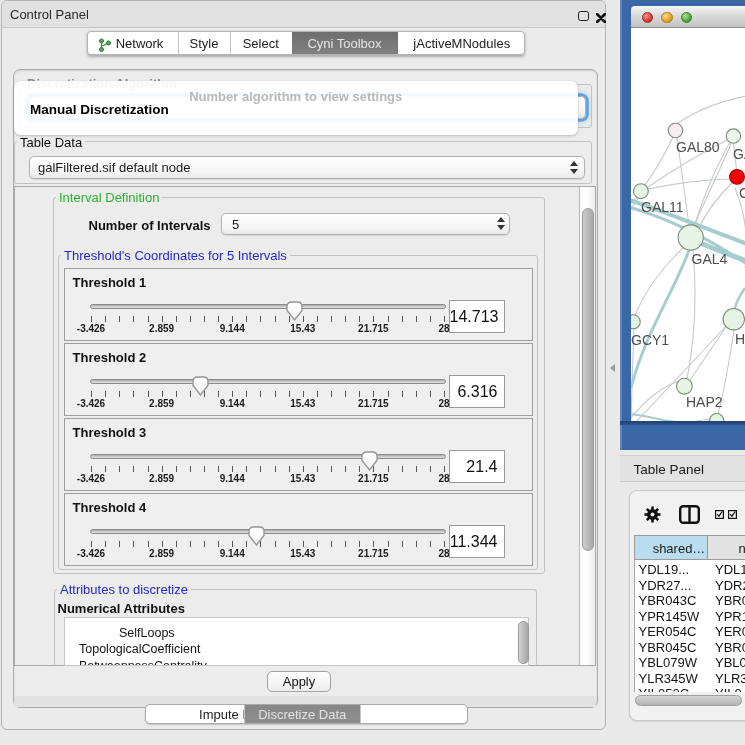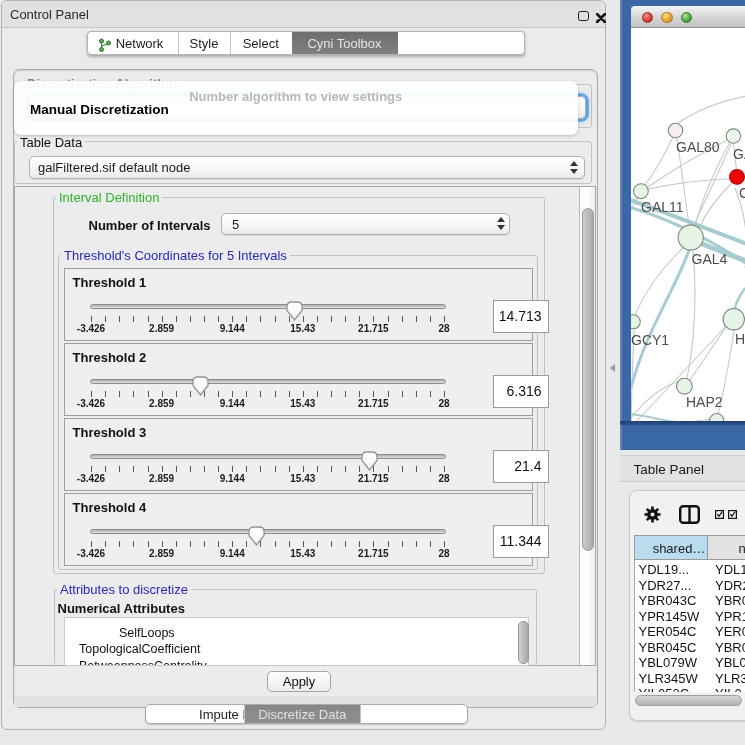--- a/index.html
+++ b/index.html
@@ -84,22 +84,22 @@
 
 .tpanel { position:absolute; left:63.5px; width:469.5px; height:73px;
   background:#efefef; border:1px solid #9d9d9d; }
 .tlabel { position:absolute; left:8px; top:5.5px; font-size:13px; font-weight:bold; color:#111; }
 .track { position:absolute; left:25px; top:34.5px; width:356px; height:5.5px; border-radius:2.5px;
   background:linear-gradient(#adadad,#e3e3e3); border:1px solid #8b8b8b; }
 .tick { position:absolute; top:47px; width:1px; height:6px; background:#565656; }
 .ticklab { position:absolute; top:54px; width:60px; text-align:center;
   font-size:10px; font-weight:bold; color:#1a1a1a; }
 .knob { position:absolute; top:31.5px; }
-.vbox { position:absolute; left:428px; top:31px; width:56px; height:33px; background:#ffffff;
-  border:1px solid #9a9a9a; font-size:14px; color:#111; text-align:right;
+.vbox { position:absolute; left:384px; top:31px; width:56px; height:33px; background:#ffffff;
+  border:1px solid #9a9a9a; font-size:16px; color:#111; text-align:right;
   padding-right:6px; line-height:31px; }
 
 
 #attrlist { position:absolute; left:64px; top:617px; width:465px; height:49px;
   background:#ffffff; border:1px solid #c6c6c6; font-size:12.5px; color:#111; overflow:hidden; }
 #attrlist div { position:absolute; left:14px; }
 #listthumb { position:absolute; left:517.5px; top:620.5px; width:11px; height:43px;
   background:linear-gradient(90deg,#d2d2d2,#a6a6a6); border:1px solid #9b9b9b; border-radius:5px; }
 
 #applybtn { position:absolute; left:267px; top:671px; width:64px; height:20.5px;
@@ -385,20 +385,21 @@
 <div id="tabbar">
   <svg style="position:absolute; left:10px; top:4.5px;" width="14" height="16" viewBox="0 0 14 16">
     <path d="M3.5,6 L3.5,11 M3.5,9 C6.5,9 7,7 10,6.5" stroke="#3f8f3f" stroke-width="1.1" fill="none"></path>
     <circle cx="3.5" cy="4" r="2" fill="#5aab5a" stroke="#2e6e2e" stroke-width="1"></circle>
     <circle cx="3.5" cy="12.5" r="2" fill="#5aab5a" stroke="#2e6e2e" stroke-width="1"></circle>
     <circle cx="10.5" cy="6" r="2" fill="#5aab5a" stroke="#2e6e2e" stroke-width="1"></circle>
   </svg>
   <div class="tseg" style="left:21px; width:62px;">Network</div>
   <div class="tseg" style="left:90.5px; width:52px;">Style</div>
   <div class="tseg" style="left:142.5px; width:61.5px;">Select</div>
+  <div class="tseg" style="left:310px; width:128.5px;">jActiveMNodules</div>
   <div class="tsep" style="left:90.3px;"></div>
   <div class="tsep" style="left:142.3px;"></div>
   <div id="tabdark">Cyni Toolbox</div>
 </div>
 
 <div id="popup">
   <div class="r1">Number algorithm to view settings</div>
   <div class="r2">Manual Discretization</div>
 </div>
 

